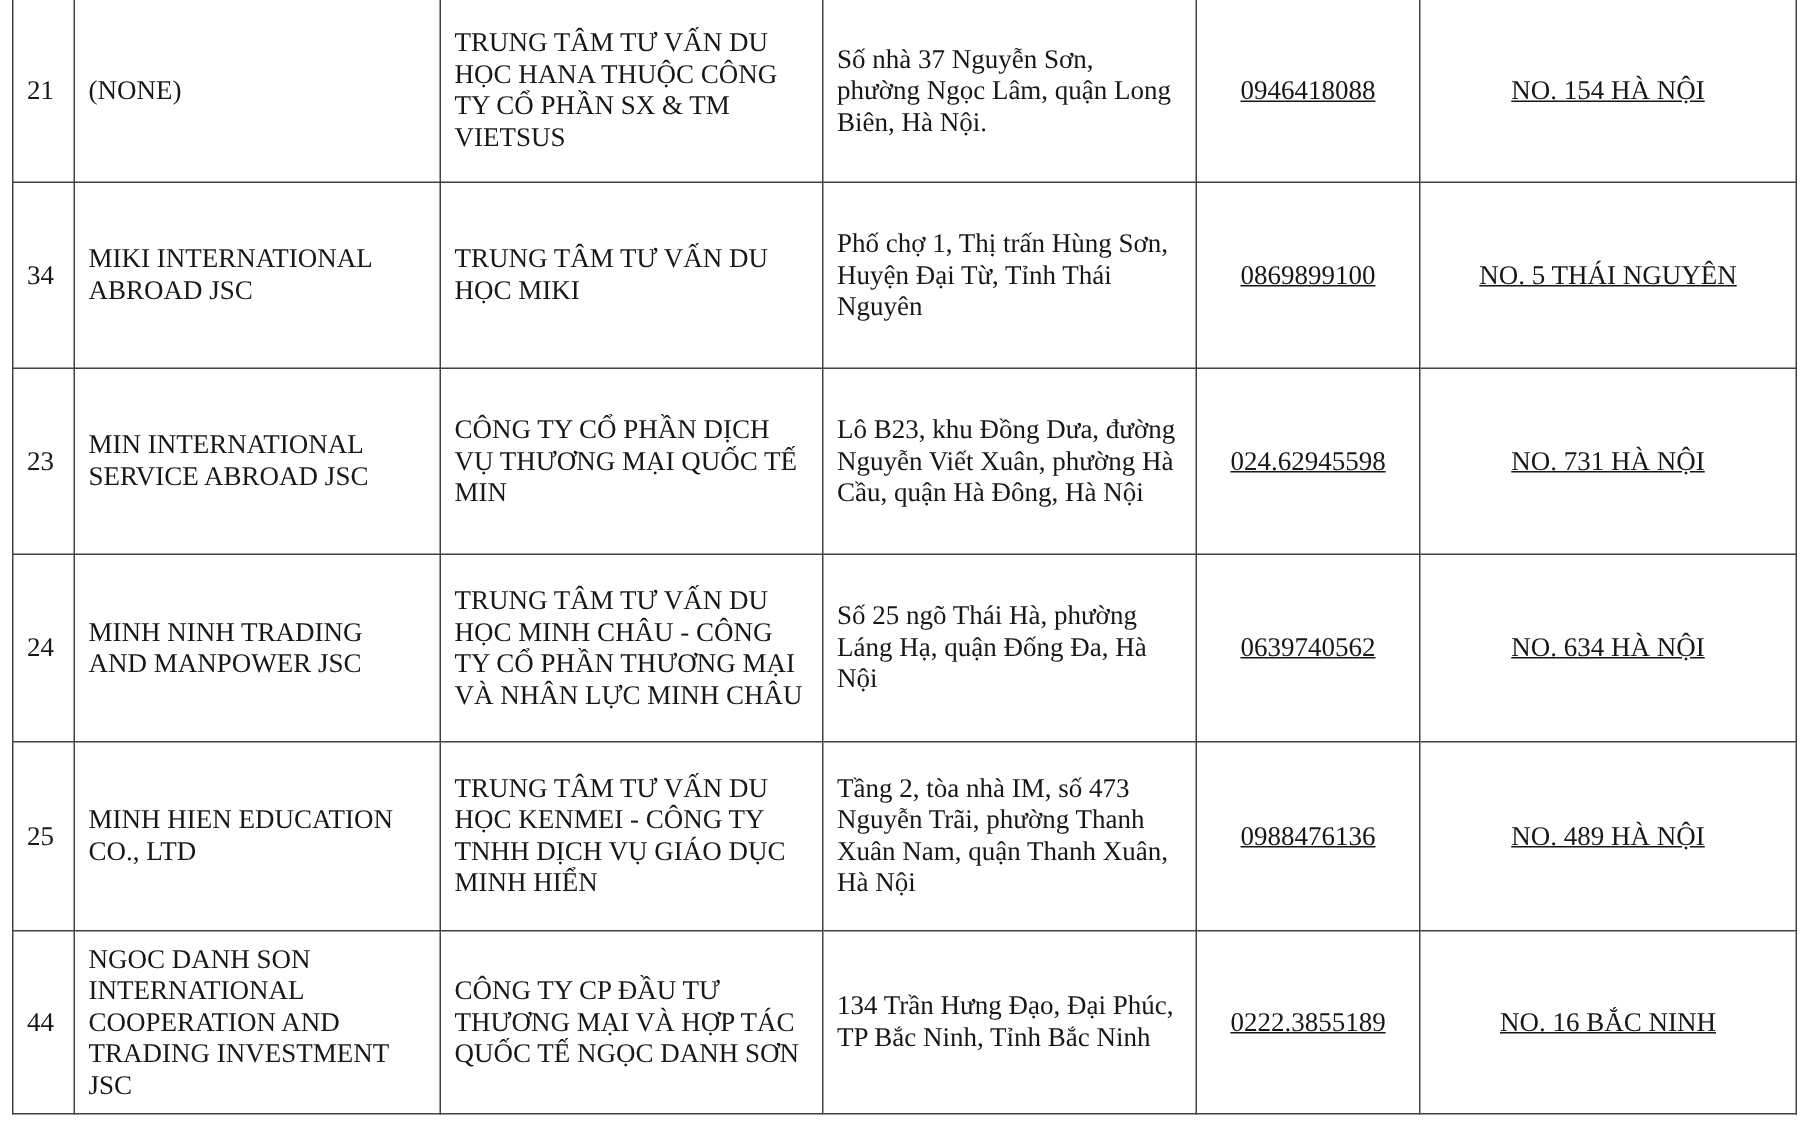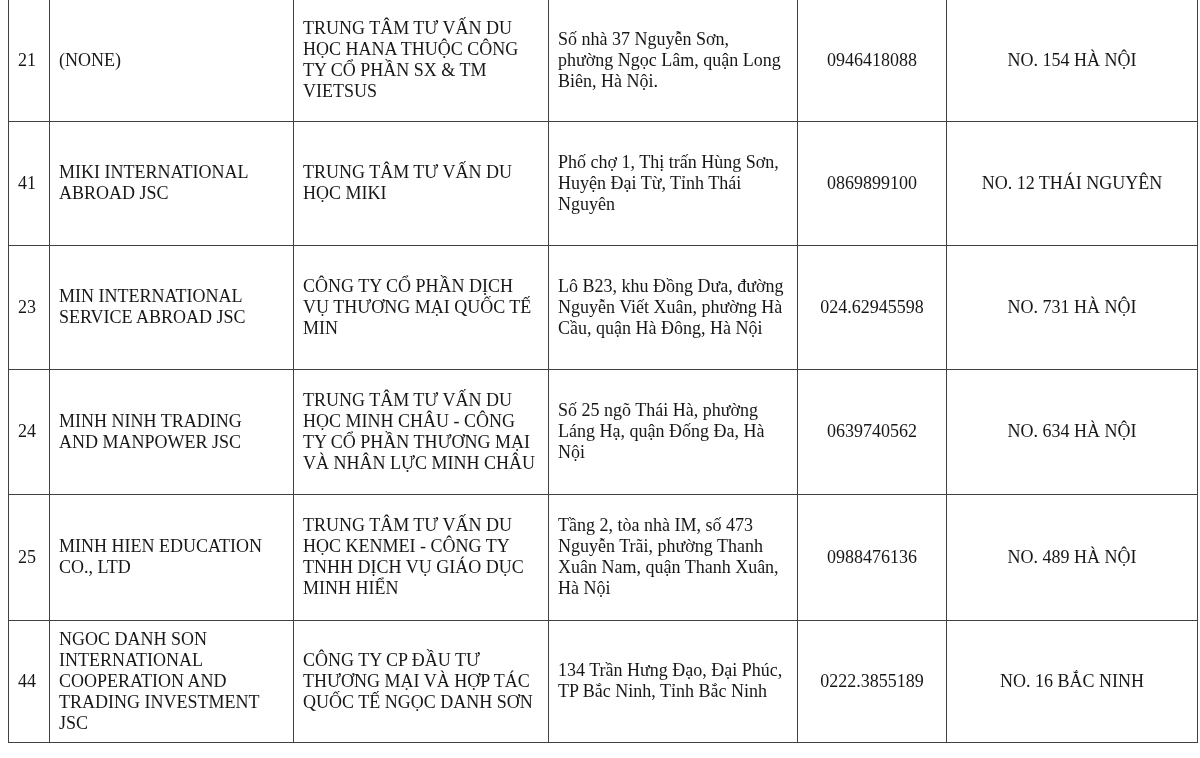--- a/index.html
+++ b/index.html
@@ -44,20 +44,21 @@
   tr:nth-child(6) { height: 122px; }
   td.c-no {
     font-family: "Liberation Sans", sans-serif;
     font-size: 16.5px;
     text-align: left;
     padding: 3px 2px;
   }
   td.c-phone,
   td.c-lic {
     text-align: center;
+    text-decoration: underline;
   }
 </style>
 </head>
 <body>
 
 <div class="page">
   <table class="companies">
     <colgroup>
       <col style="width:41px">
       <col style="width:244px">
@@ -69,26 +70,26 @@
     <tbody>
       <tr>
         <td class="c-no">21</td>
         <td class="c-en">(NONE)</td>
         <td class="c-vn">TRUNG TÂM TƯ VẤN DU HỌC HANA THUỘC CÔNG TY CỔ PHẦN SX &amp; TM VIETSUS</td>
         <td class="c-addr">Số nhà 37 Nguyễn Sơn, phường Ngọc Lâm, quận Long Biên, Hà Nội.</td>
         <td class="c-phone">0946418088</td>
         <td class="c-lic">NO. 154 HÀ NỘI</td>
       </tr>
       <tr>
-        <td class="c-no">41</td>
+        <td class="c-no">34</td>
         <td class="c-en">MIKI INTERNATIONAL ABROAD JSC</td>
         <td class="c-vn">TRUNG TÂM TƯ VẤN DU HỌC MIKI</td>
         <td class="c-addr">Phố chợ 1, Thị trấn Hùng Sơn, Huyện Đại Từ, Tỉnh Thái Nguyên</td>
         <td class="c-phone">0869899100</td>
-        <td class="c-lic">NO. 12 THÁI NGUYÊN</td>
+        <td class="c-lic">NO. 5 THÁI NGUYÊN</td>
       </tr>
       <tr>
         <td class="c-no">23</td>
         <td class="c-en">MIN INTERNATIONAL SERVICE ABROAD JSC</td>
         <td class="c-vn">CÔNG TY CỔ PHẦN DỊCH VỤ THƯƠNG MẠI QUỐC TẾ MIN</td>
         <td class="c-addr">Lô B23, khu Đồng Dưa, đường Nguyễn Viết Xuân, phường Hà Cầu, quận Hà Đông, Hà Nội</td>
         <td class="c-phone">024.62945598</td>
         <td class="c-lic">NO. 731 HÀ NỘI</td>
       </tr>
       <tr>

